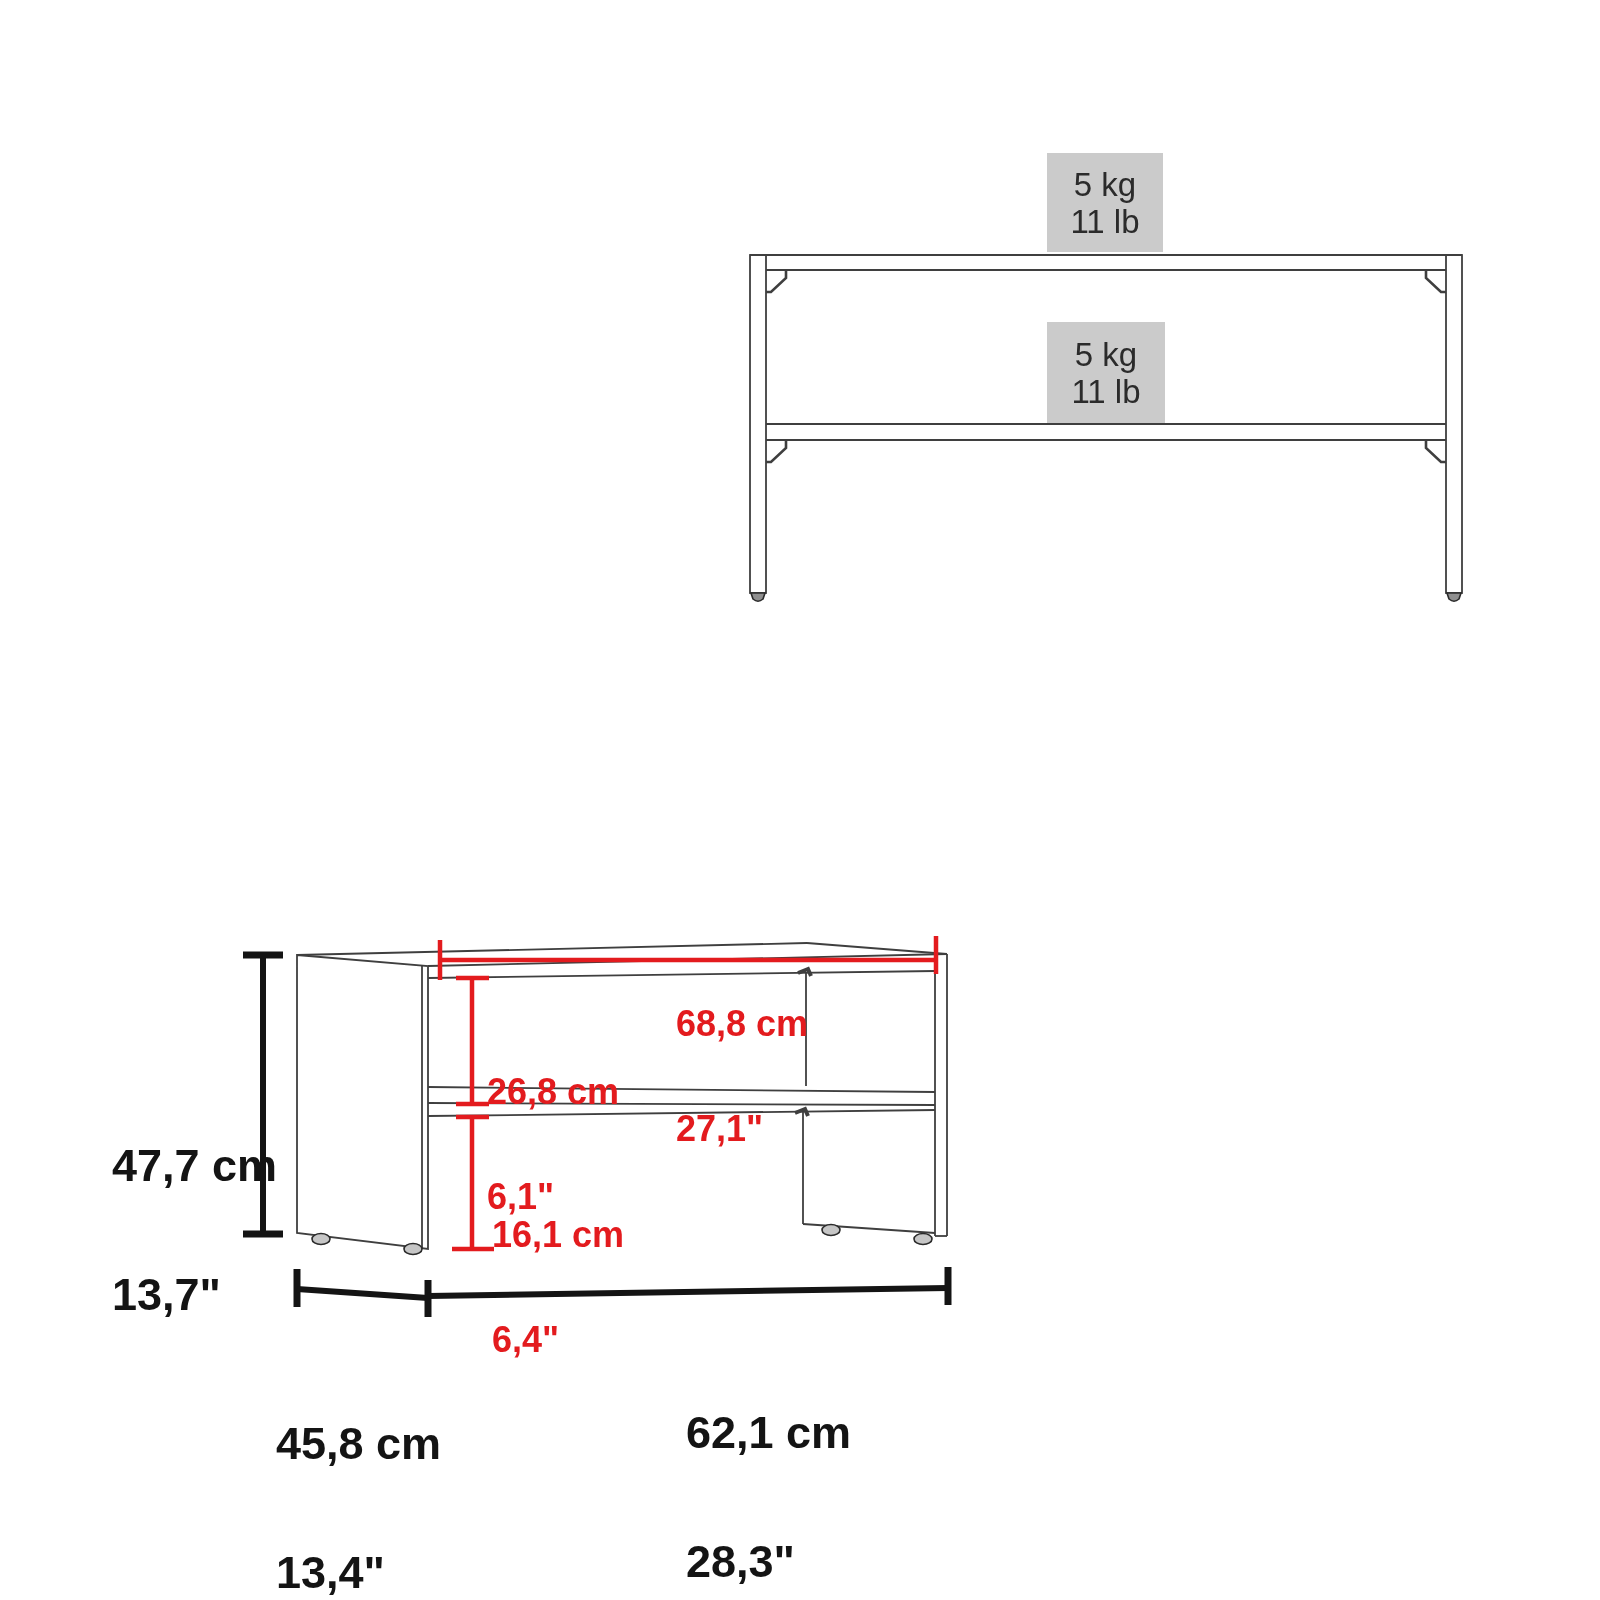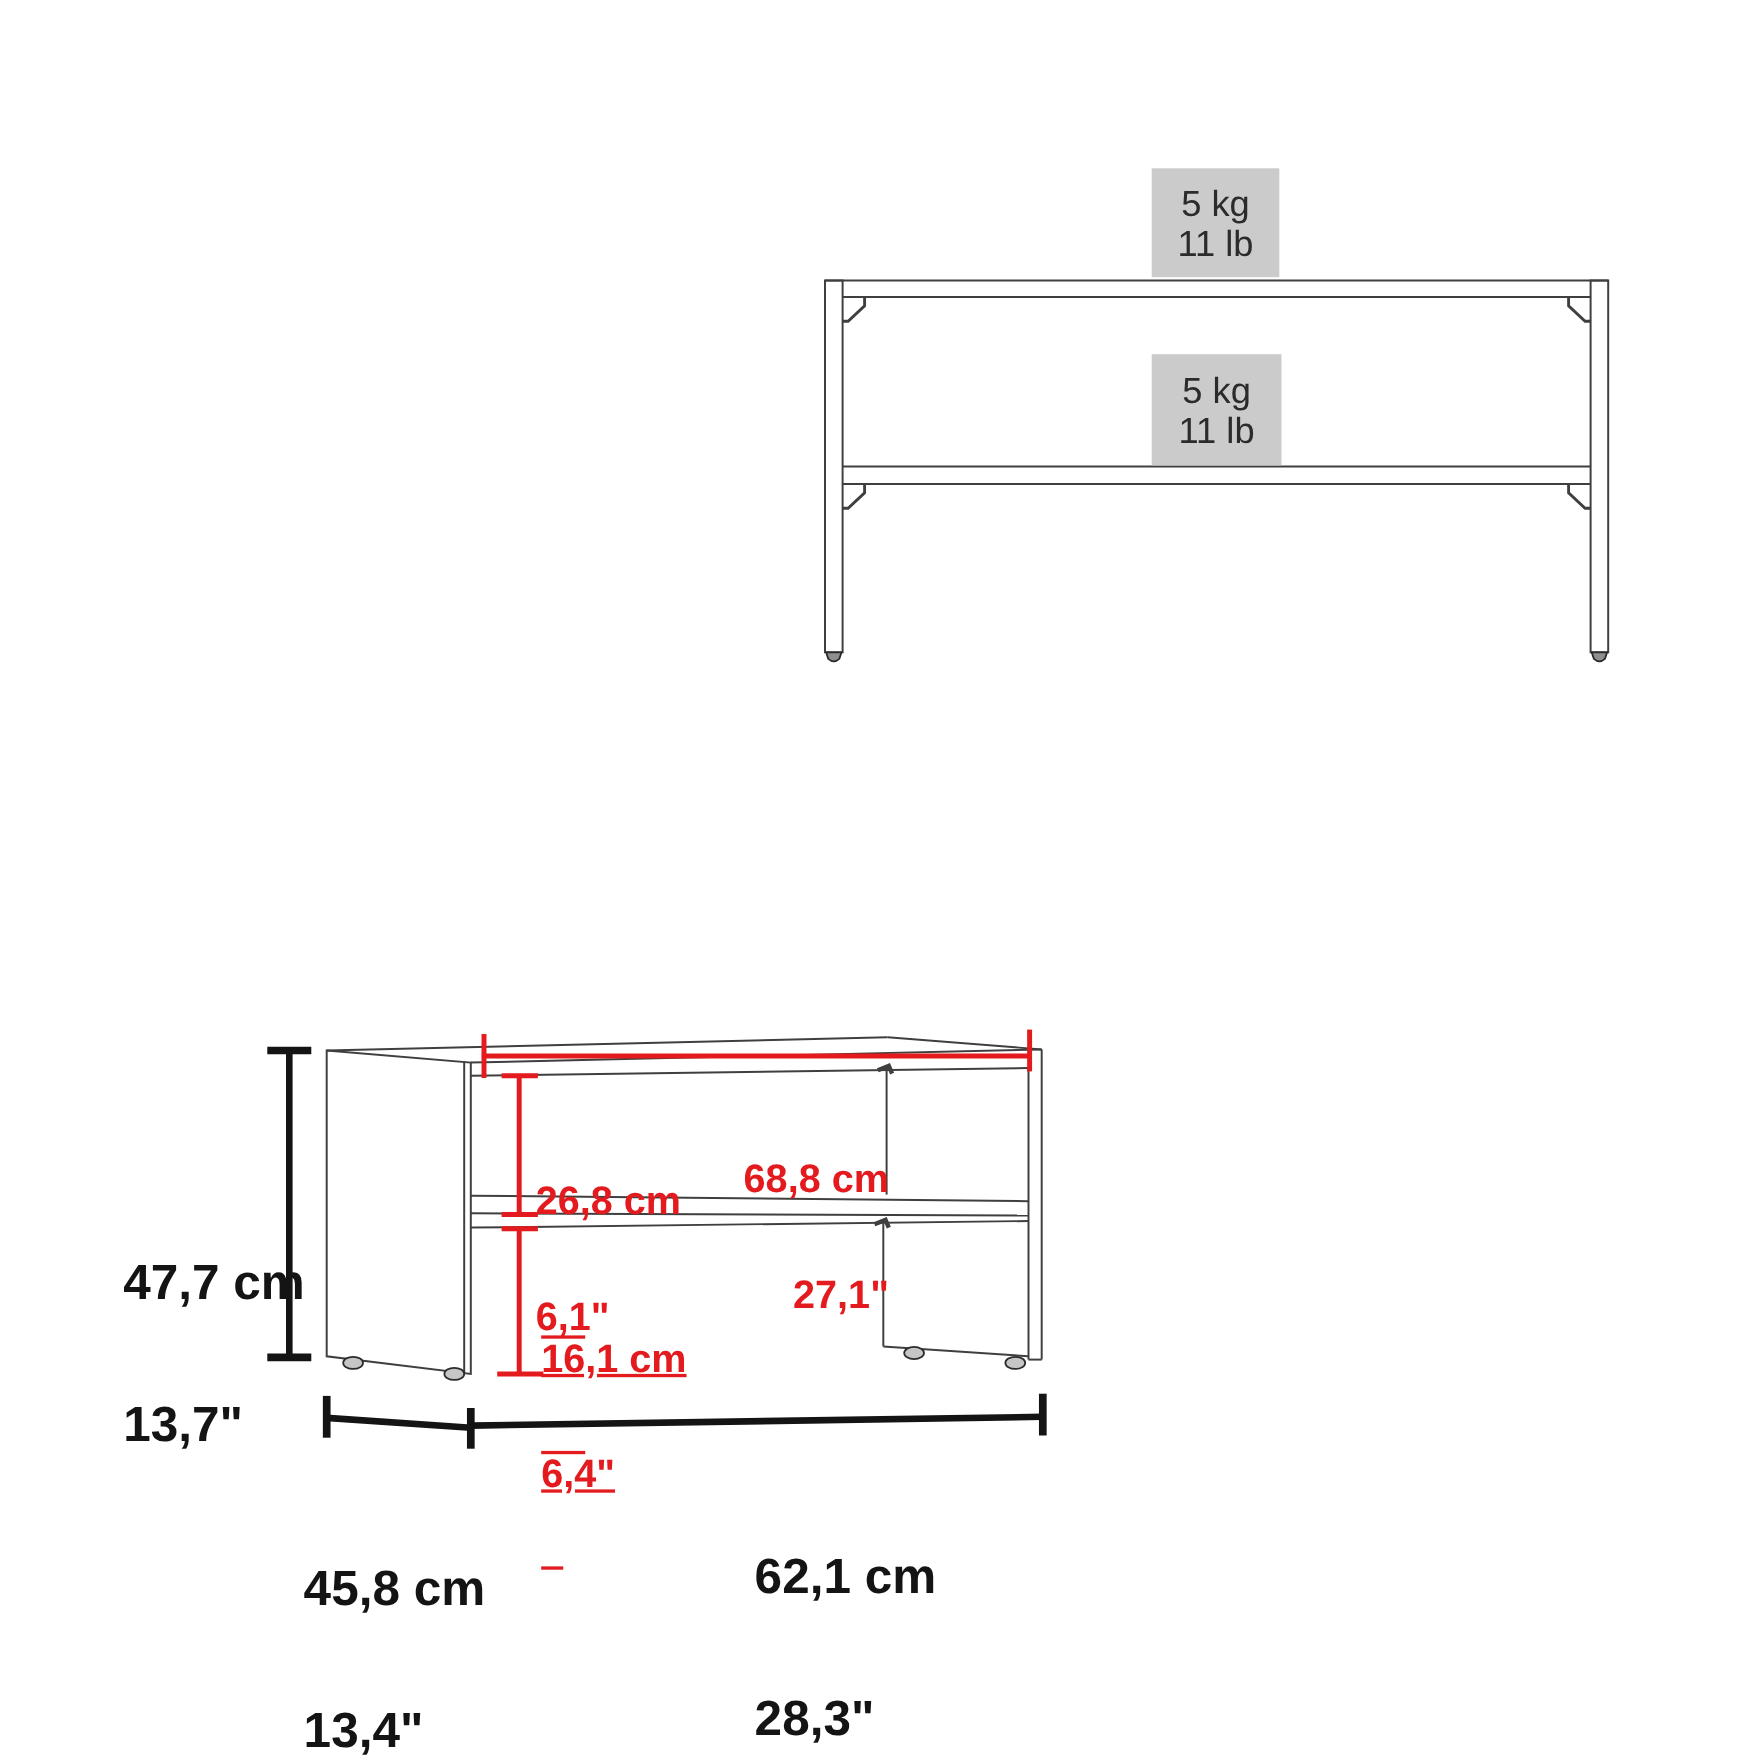--- a/index.html
+++ b/index.html
@@ -130,26 +130,26 @@
   </div>
   <div class="dim-label dim-black" style="left:276px;top:1336px;">
     <div>45,8 cm</div>
     <div>13,4"</div>
   </div>
   <div class="dim-label dim-black" style="left:686px;top:1325px;">
     <div>62,1 cm</div>
     <div>28,3"</div>
   </div>
 
-  <div class="dim-label dim-red" style="left:676px;top:984px;text-align:right;">
+  <div class="dim-label dim-red" style="left:676px;top:936px;">
     <div>68,8 cm</div>
     <div>27,1"</div>
   </div>
   <div class="dim-label dim-red" style="left:487px;top:1004px;">
     <div>26,8 cm</div>
     <div>6,1"</div>
   </div>
-  <div class="dim-label dim-red" style="left:492px;top:1147px;text-decoration:underline;">
+  <div class="dim-label dim-red" style="left:492px;top:1147px;">
     <div>16,1 cm</div>
     <div>6,4"</div>
   </div>
 
 </div>
 
 </body></html>

